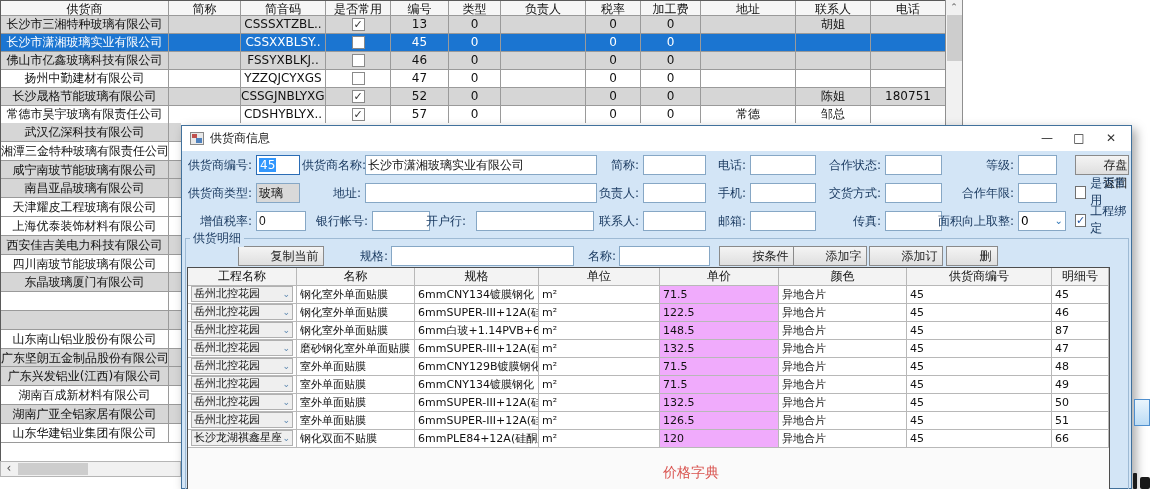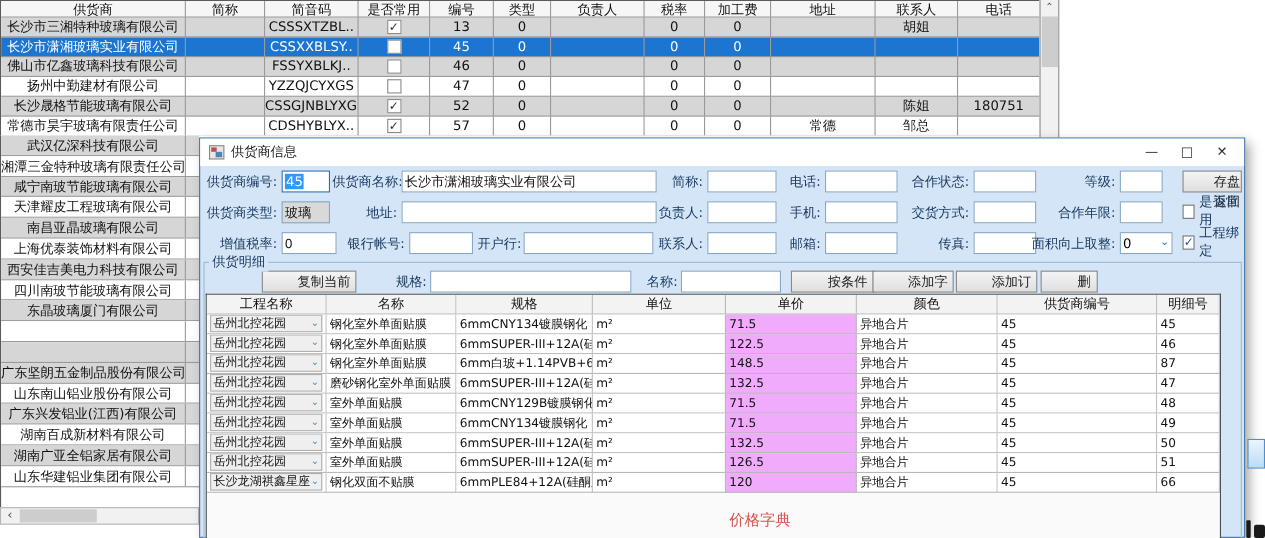--- a/index.html
+++ b/index.html
@@ -215,49 +215,49 @@
   <div class="cont">
       <div class="cont-row gray">
         <div class="cont-cell">武汉亿深科技有限公司</div>
       </div>
       <div class="cont-row white">
         <div class="cont-cell">湘潭三金特种玻璃有限责任公司</div>
       </div>
       <div class="cont-row gray">
         <div class="cont-cell">咸宁南玻节能玻璃有限公司</div>
       </div>
+      <div class="cont-row gray">
+        <div class="cont-cell">南昌亚晶玻璃有限公司</div>
+      </div>
       <div class="cont-row white">
         <div class="cont-cell">天津耀皮工程玻璃有限公司</div>
       </div>
-      <div class="cont-row gray">
-        <div class="cont-cell">南昌亚晶玻璃有限公司</div>
-      </div>
       <div class="cont-row white">
         <div class="cont-cell">上海优泰装饰材料有限公司</div>
       </div>
       <div class="cont-row gray">
         <div class="cont-cell">西安佳吉美电力科技有限公司</div>
       </div>
       <div class="cont-row white">
         <div class="cont-cell">四川南玻节能玻璃有限公司</div>
       </div>
       <div class="cont-row gray">
         <div class="cont-cell">东晶玻璃厦门有限公司</div>
       </div>
       <div class="cont-row white">
         <div class="cont-cell"></div>
       </div>
       <div class="cont-row gray">
         <div class="cont-cell"></div>
       </div>
+      <div class="cont-row white">
+        <div class="cont-cell">山东南山铝业股份有限公司</div>
+      </div>
       <div class="cont-row gray">
         <div class="cont-cell">广东坚朗五金制品股份有限公司</div>
-      </div>
-      <div class="cont-row white">
-        <div class="cont-cell">山东南山铝业股份有限公司</div>
       </div>
       <div class="cont-row gray">
         <div class="cont-cell">广东兴发铝业(江西)有限公司</div>
       </div>
       <div class="cont-row white">
         <div class="cont-cell">湖南百成新材料有限公司</div>
       </div>
       <div class="cont-row gray">
         <div class="cont-cell">湖南广亚全铝家居有限公司</div>
       </div>
@@ -310,21 +310,21 @@
     <input class="tb" style="left: 836px; top: 57px; width: 39px;" value="">
     <div class="chk" style="left:893px;top:58px">
       <div class="box"></div>
       <div class="txt">是否常用</div>
     </div>
 
     <div class="lbl" style="left:2px;top:84px;width:68px">增值税率:</div>
     <input class="tb" style="left: 74px; top: 85px; width: 50px;" value="0">
     <div class="lbl" style="left:118px;top:84px;width:68px">银行帐号:</div>
     <input class="tb" style="left: 190px; top: 85px; width: 58px;" value="">
-    <div class="lbl" style="left:252px;top:84px;width:40px">开户行:</div>
+    <div class="lbl" style="left:244px;top:84px;width:40px">开户行:</div>
     <input class="tb" style="left: 294px; top: 85px; width: 118px;" value="">
     <div class="lbl" style="left:409px;top:84px;width:48px">联系人:</div>
     <input class="tb" style="left: 461px; top: 85px; width: 63px;" value="">
     <div class="lbl" style="left:498px;top:84px;width:66px">邮箱:</div>
     <input class="tb" style="left: 568px; top: 85px; width: 66px;" value="">
     <div class="lbl" style="left:629px;top:84px;width:70px">传真:</div>
     <input class="tb" style="left: 703px; top: 85px; width: 57px;" value="">
     <div class="lbl" style="left:727px;top:84px;width:105px">面积向上取整:</div>
     <div class="combo" style="left:836px;top:85px;width:48px">
       <span>0</span>

